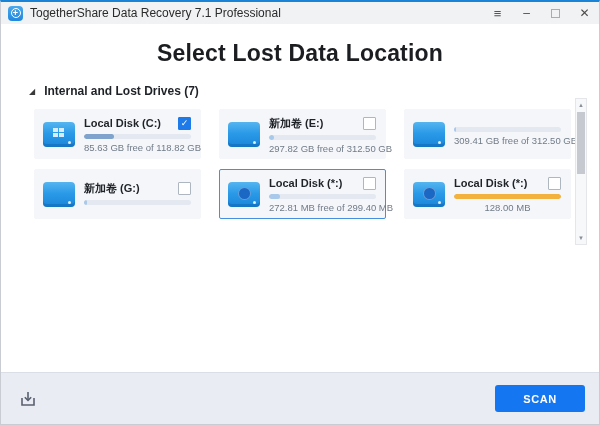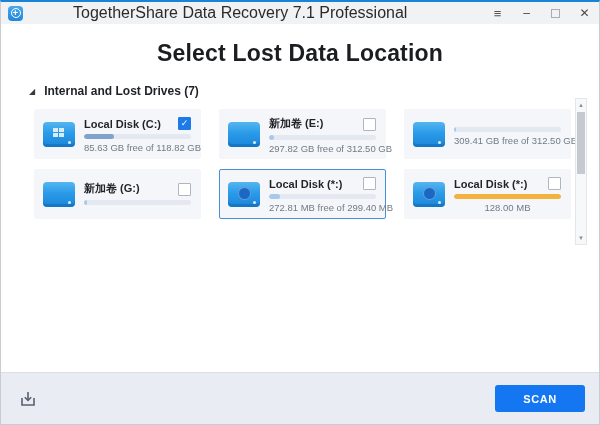--- a/index.html
+++ b/index.html
@@ -18,21 +18,21 @@
   .app-icon {
     width:15px; height:15px; border-radius:4px; margin-right:7px;
     background:linear-gradient(180deg,#4aa8ec,#2187dd);
     display:flex; align-items:center; justify-content:center;
   }
   .app-icon .ring {
     width:10px; height:10px; border:1px solid #fff; border-radius:50%;
     display:flex; align-items:center; justify-content:center;
     color:#fff; font-size:9px; line-height:9px; font-weight:bold;
   }
-  .window-title { font-size:16px; color:#2b2b2b;margin-left:43px; }
+  .window-title { font-size:12px; color:#2b2b2b; }
   .controls { margin-left:auto; display:flex; align-items:center; height:100%; }
   .ctrl { width:29px; height:22px; display:flex; align-items:center; justify-content:center;
           font-size:12px; color:#4a4a4a; cursor:default; }
   .ctrl.menu { font-size:13px; color:#555; }
   .maxbox { width:9px; height:9px; border:1px solid #a9adb3; display:inline-block; }
 
   
   .main { flex:1; background:#fff; position:relative; }
   .page-title { text-align:center; font-size:23px; font-weight:bold; color:#1b1d20; margin:16px 0 8px; letter-spacing:0.2px; }
 
@@ -62,21 +62,21 @@
       linear-gradient(#d8ecfb,#d8ecfb) 6px 0/5px 4px no-repeat,
       linear-gradient(#d8ecfb,#d8ecfb) 0 5px/5px 4px no-repeat,
       linear-gradient(#d8ecfb,#d8ecfb) 6px 5px/5px 4px no-repeat;
   }
   .disk-icon.icon-emblem::before {
     content:''; position:absolute; left:10px; top:5px; width:11px; height:11px; border-radius:50%;
     background:#1a67c4; border:1px solid rgba(255,255,255,0.35);
   }
 
   .drive-info { flex:1; min-width:0; }
-  .drive-top { display:flex; align-items:flex-end; justify-content:space-between; }
+  .drive-top { display:flex; align-items:center; justify-content:space-between; }
   .drive-name { font-size:11px; font-weight:bold; color:#1f2328; white-space:nowrap; overflow:hidden; }
   .checkbox {
     width:13px; height:13px; border:1px solid #aeb6c0; background:#fff; border-radius:1px;
     display:flex; align-items:center; justify-content:center;
     font-size:9px; color:#fff; cursor:pointer; flex-shrink:0; margin-left:4px;
   }
   .checkbox.checked { background:#1e79e9; border-color:#1e79e9; }
   .bar { height:5px; background:#e4e8f0; border-radius:3px; margin:4px 0 3px; overflow:hidden; }
   .bar-fill { height:100%; border-radius:3px; width:0; }
   .drive-capacity { font-size:9.5px; color:#717b87; white-space:nowrap;text-align:center; }

